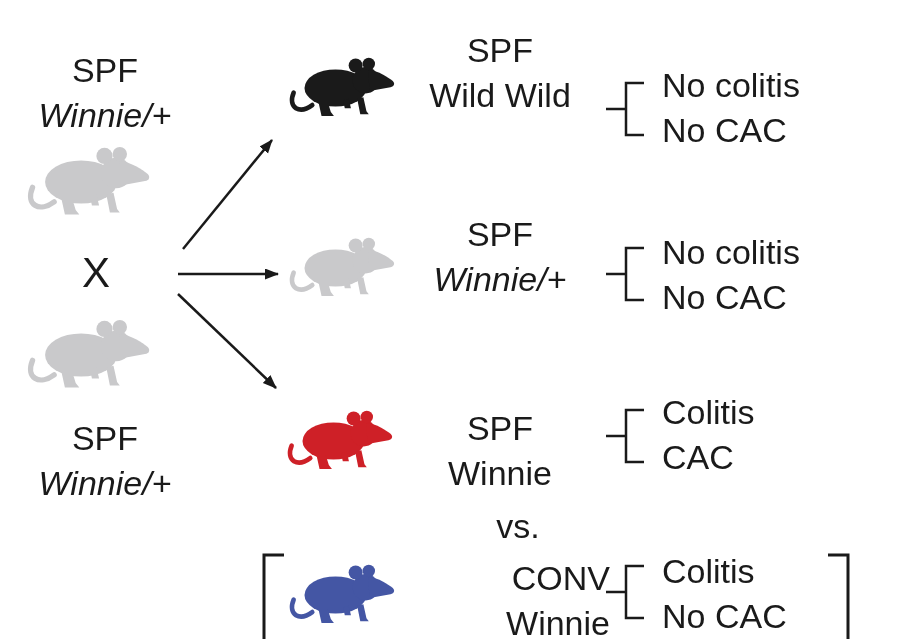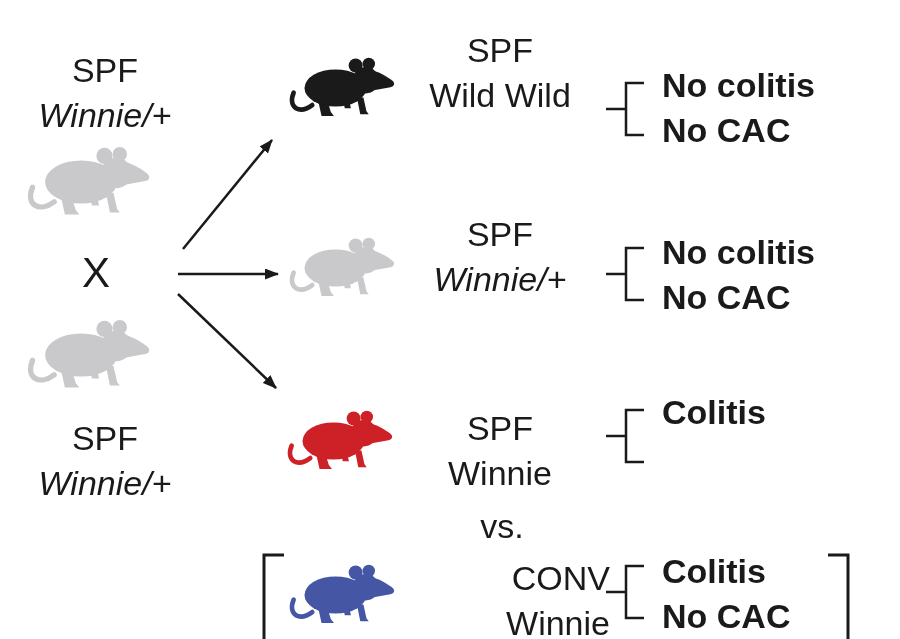--- a/index.html
+++ b/index.html
@@ -17,21 +17,20 @@
     text-align:center;
     white-space:nowrap;
     color:inherit;
   }
   .label .italic{font-style:italic;}
   .outcome{
     font-size:34px;
     line-height:45px;
     text-align:left;
     white-space:nowrap;
-    font-weight:bold;
   }
   .cross{
     font-size:42px;
     line-height:42px;
     text-align:center;
   }
   .mouse-svg{display:block;}
   svg line, svg path.stroke{stroke:currentColor;}
 </style>
 </head>
@@ -119,23 +118,24 @@
   </svg>
   <div class="abs label" style="left:390px;top:390px;width:220px;">
     <div>SPF</div>
     <div>Winnie</div>
   </div>
   <svg class="abs" style="left:604px;top:388px;" width="44" height="64" viewBox="0 0 44 64">
     <path class="stroke" d="M2,32 H22 M40,6 H22 V58 H40" fill="none" stroke-width="2.5"></path>
   </svg>
   <div class="abs outcome" style="left:662px;top:374px;">
     <div>Colitis</div>
+    <div>CAC</div>
   </div>
 
-  <div class="abs label" style="left:392px;top:488px;width:220px;">vs.</div>
+  <div class="abs label" style="left:408px;top:488px;width:220px;">vs.</div>
 
   <svg class="abs" style="left:260px;top:537px;" width="26" height="90" viewBox="0 0 26 90">
     <path class="stroke" d="M24,2 H4 V88 H24" fill="none" stroke-width="3"></path>
   </svg>
 
   <svg class="abs mouse-svg" style="left:289px;top:547px;color:#4456a4" width="110" height="64" viewBox="0 0 142 80">
     <use href="#mouse-shape"></use>
   </svg>
   <div class="abs label" style="left:390px;top:540px;width:220px;text-align:right;">
     <div>CONV</div>

